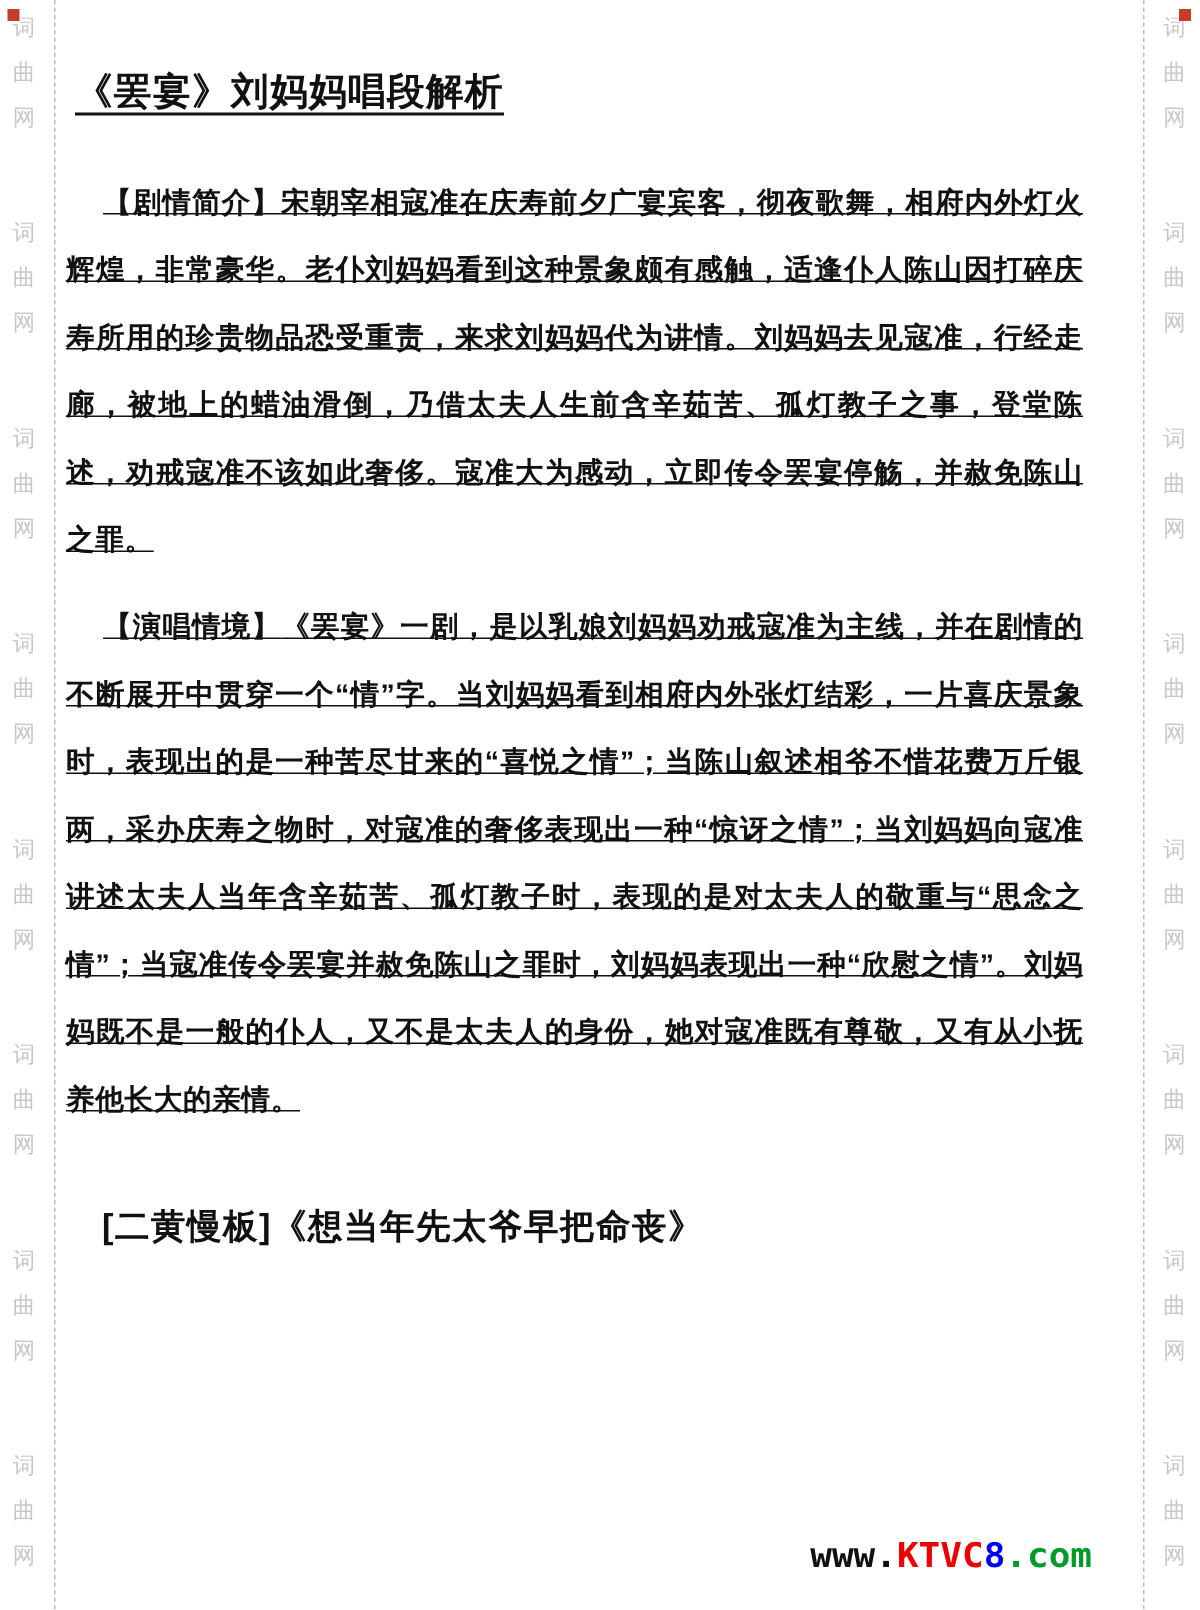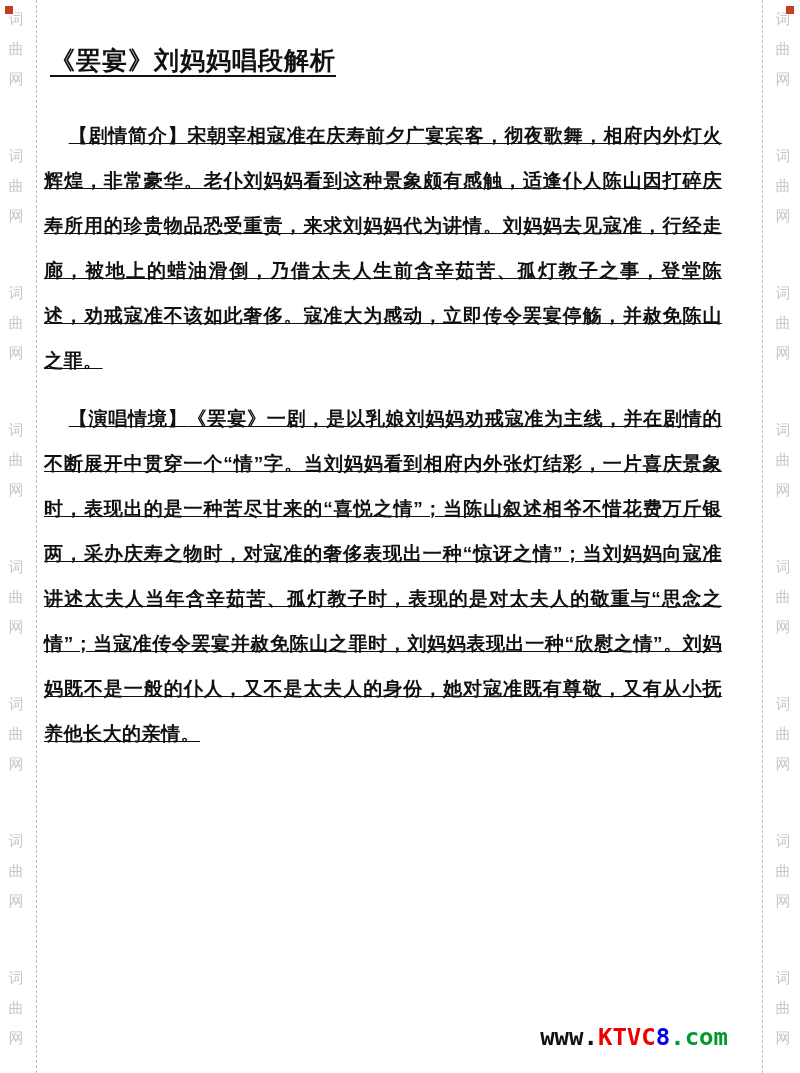--- a/index.html
+++ b/index.html
@@ -143,19 +143,20 @@
 <div class="corner-mark right" style="background: rgb(196, 60, 42);"></div>
 
 <div class="content">
 
   <h1 class="page-title">《罢宴》刘妈妈唱段解析</h1>
 
   <p class="para" id="para-synopsis"><span class="plabel">【剧情简介】</span><span>宋朝宰相寇准在庆寿前夕广宴宾客，彻夜歌舞，相府内外灯火辉煌，非常豪华。老仆刘妈妈看到这种景象颇有感触，适逢仆人陈山因打碎庆寿所用的珍贵物品恐受重责，来求刘妈妈代为讲情。刘妈妈去见寇准，行经走廊，被地上的蜡油滑倒，乃借太夫人生前含辛茹苦、孤灯教子之事，登堂陈述，劝戒寇准不该如此奢侈。寇准大为感动，立即传令罢宴停觞，并赦免陈山之罪。</span></p>
 
   <p class="para" id="para-context"><span class="plabel">【演唱情境】</span><span>《罢宴》一剧，是以乳娘刘妈妈劝戒寇准为主线，并在剧情的不断展开中贯穿一个“情”字。当刘妈妈看到相府内外张灯结彩，一片喜庆景象时，表现出的是一种苦尽甘来的“喜悦之情”；当陈山叙述相爷不惜花费万斤银两，采办庆寿之物时，对寇准的奢侈表现出一种“惊讶之情”；当刘妈妈向寇准讲述太夫人当年含辛茹苦、孤灯教子时，表现的是对太夫人的敬重与“思念之情”；当寇准传令罢宴并赦免陈山之罪时，刘妈妈表现出一种“欣慰之情”。刘妈妈既不是一般的仆人，又不是太夫人的身份，她对寇准既有尊敬，又有从小抚养他长大的亲情。</span></p>
 
+  <h2 class="section-heading">[二黄慢板]《想当年先太爷早把命丧》</h2>
 
 
   <p class="para" id="para-tips2"></p>
 
 </div>
 
 <div class="site-logo"><span style="color: rgb(17, 17, 17);">www.</span><span style="color: rgb(238, 0, 0);">KTVC</span><span style="color: rgb(0, 0, 238);">8</span><span style="color: rgb(0, 154, 42);">.com</span></div>
 
 </body></html>

